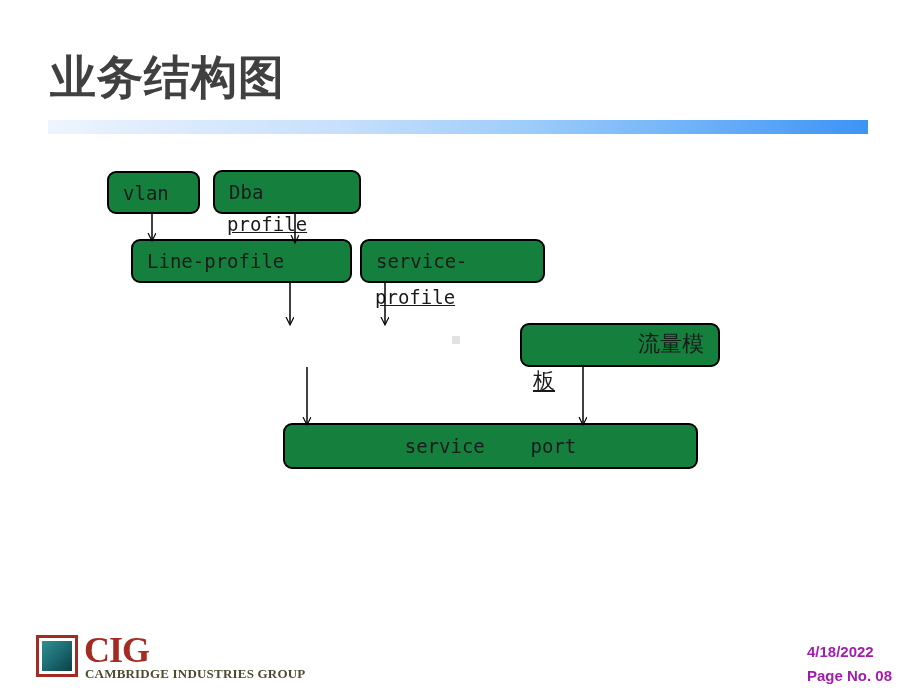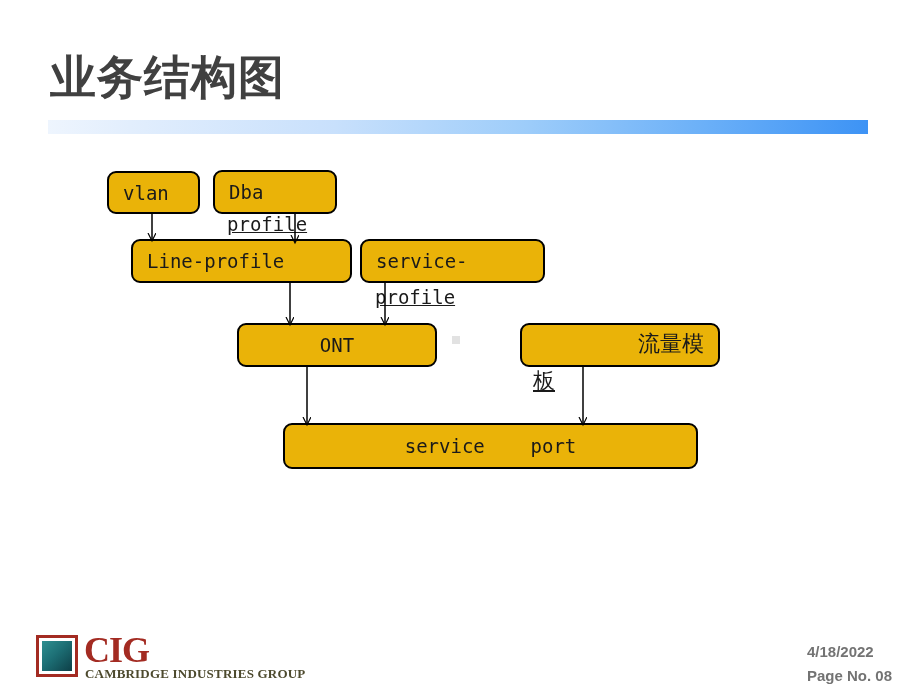--- a/index.html
+++ b/index.html
@@ -49,21 +49,21 @@
     left: 0;
     top: 0;
     width: 920px;
     height: 690px;
   }
   .node {
     position: absolute;
     box-sizing: border-box;
     border: 2.5px solid #000000;
     border-radius: 9px;
-    background: #eab308;
+    background: #15803d;
     font-family: "DejaVu Sans Mono", "Liberation Mono", monospace;
     font-size: 19px;
     color: #1a1a1a;
     line-height: 34px;
     white-space: nowrap;
     z-index: 3;
   }
   .node .lbl {
     position: absolute;
     left: 14px;
@@ -155,56 +155,53 @@
     white-space: nowrap;
   }
   #footer-meta {
     position: absolute;
     right: 48px;
     top: 640px;
     text-align: left;
     font-family: "Liberation Sans", "DejaVu Sans", sans-serif;
     font-weight: bold;
     font-size: 15px;
-    color: #737373;
+    color: #a21caf;
     line-height: 24px;
   }
   #footer-meta div { white-space: nowrap; }
 </style>
 </head>
 <body>
 
 <div id="slide">
 
   <div id="slide-title">业务结构图</div>
   <div id="title-rule"></div>
 
   <div id="diagram">
 
     <div class="node" style="left:107px; top:171px; width:93px; height:43px;">
       <span class="lbl">vlan</span>
     </div>
 
-    <div class="node" style="left:213px; top:170px; width:124px; height:44px;">
+    <div class="node" style="left:213px; top:170px; width:148px; height:44px;">
       <span class="lbl">Dba</span>
     </div>
     <div class="overflow-text" style="left:227px; top:213px;">profile</div>
 
     <div class="node" style="left:131px; top:239px; width:221px; height:44px;">
       <span class="lbl">Line-profile</span>
     </div>
 
     <div class="node" style="left:360px; top:239px; width:185px; height:44px;">
       <span class="lbl">service-</span>
     </div>
     <div class="overflow-text" style="left:375px; top:286px;">profile</div>
 
-    <div class="node" style="left:237px; top:323px; width:200px; height:44px;">
-      <span class="lbl center">ONT</span>
-    </div>
 
     <div class="node cjk" style="left:520px; top:323px; width:200px; height:44px;">
       <span class="lbl" style="left:auto; right:14px; top:2px;">流量模</span>
     </div>
     <div class="overflow-text cjk" style="left:533px; top:366px;">板</div>
 
     <div class="node" style="left:283px; top:423px; width:415px; height:46px;">
       <span class="lbl center" style="top:4px;">service    port</span>
     </div>
 

